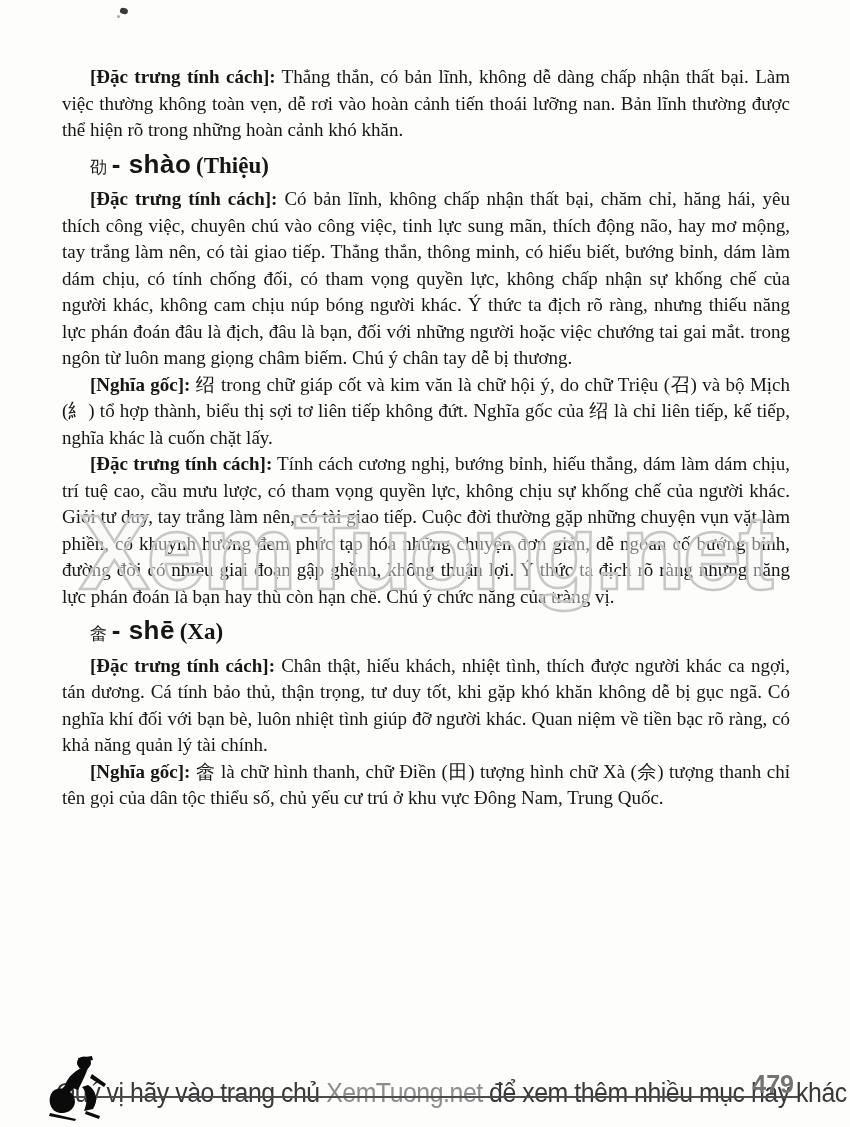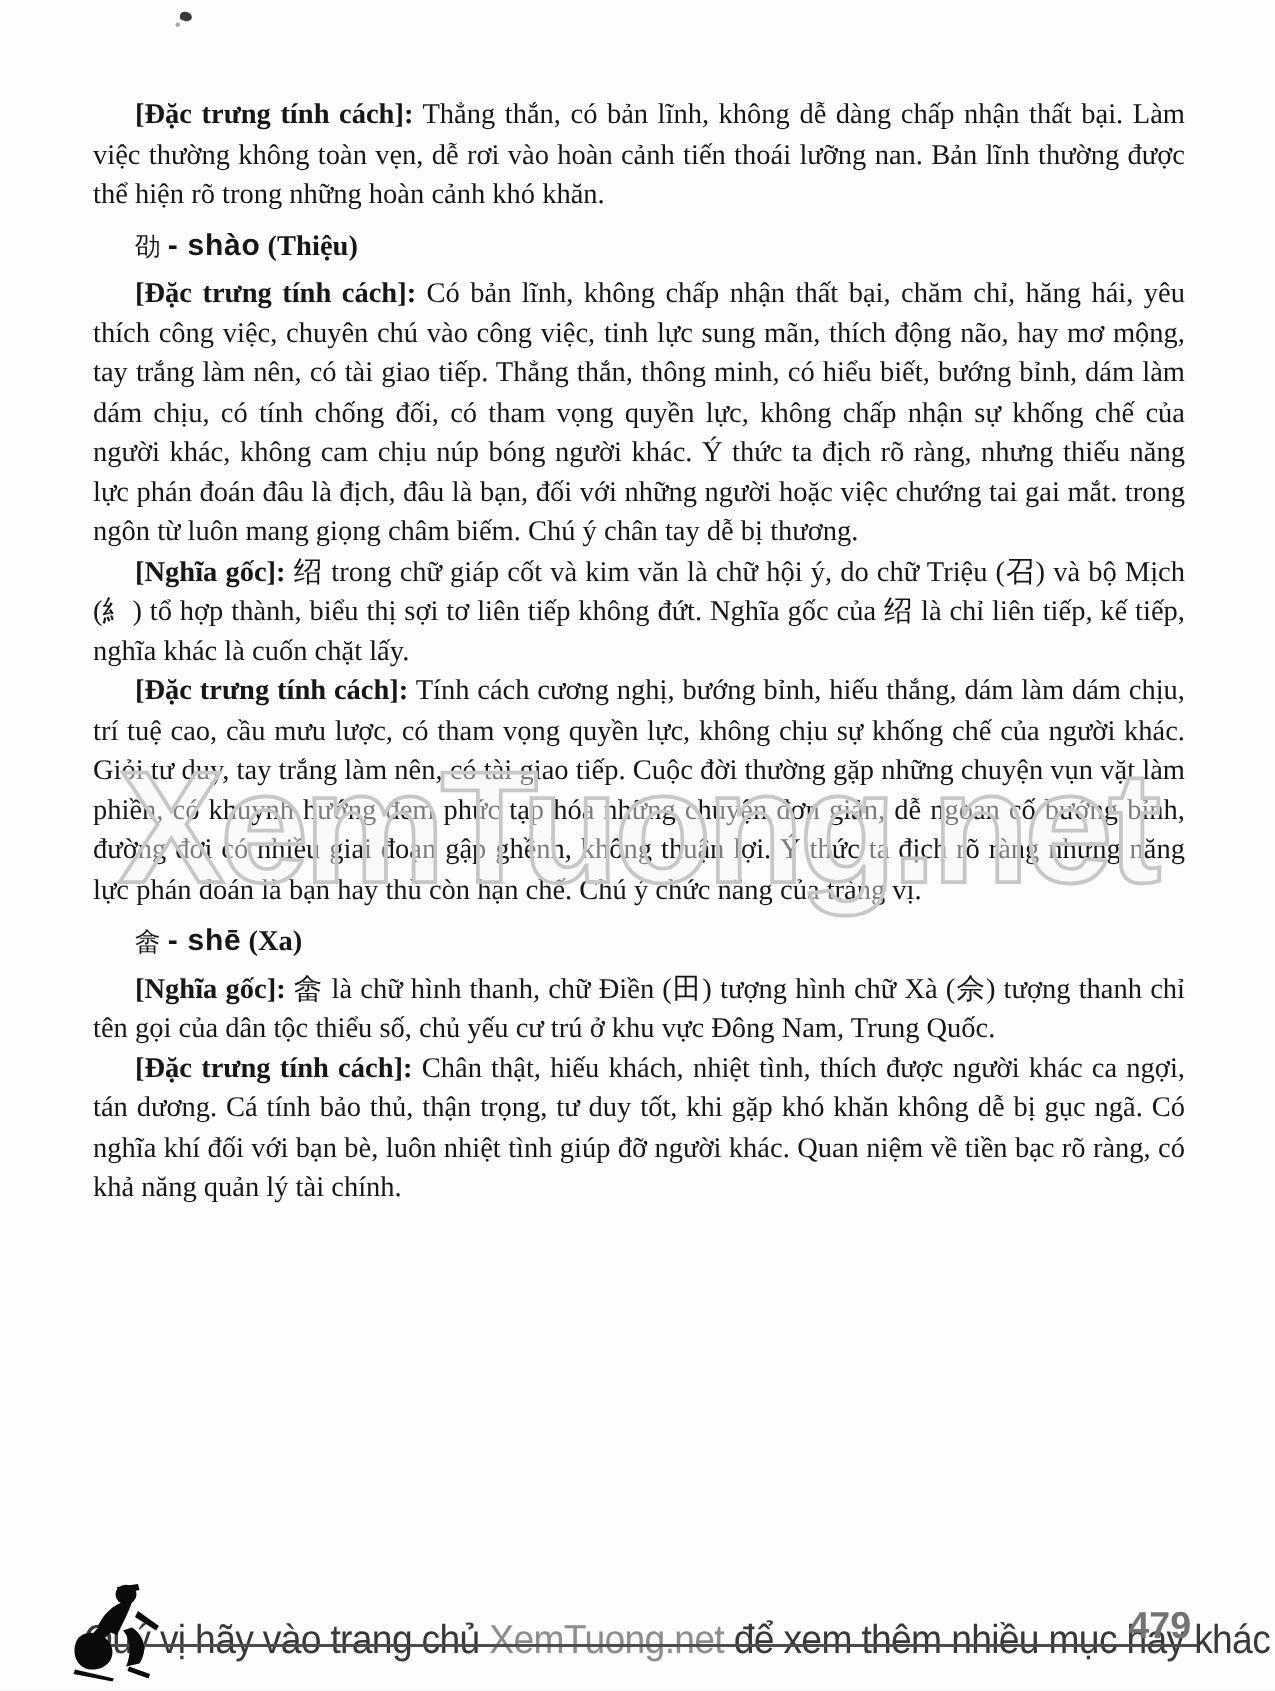--- a/index.html
+++ b/index.html
@@ -25,25 +25,25 @@
     margin:7px 0 5px 28px;
     font-weight:bold;
     white-space:nowrap;
   }
   .entry-heading .hanzi{
     font-weight:normal;
     font-size:17px;
   }
   .entry-heading .pinyin{
     font-family:"Liberation Sans","DejaVu Sans",sans-serif;
-    font-size:20px;
+    font-size:26px;
     letter-spacing:0.5px;
   }
   .entry-heading .viet{
-    font-size:19px;
+    font-size:23px;
   }
   .watermark{
     position:absolute;
     top:492px;left:50%;
     transform:translateX(-50%);
     white-space:nowrap;
     font-family:"Liberation Sans","DejaVu Sans",sans-serif;
     font-weight:bold;
     font-size:106px;
     letter-spacing:-3px;
@@ -129,23 +129,23 @@
     <p class="para"><span class="lead">[Nghĩa gốc]:</span><span> 绍 trong chữ giáp cốt và kim văn là chữ hội ý, do chữ Triệu (召) và bộ Mịch (糹) tổ hợp thành, biểu thị sợi tơ liên tiếp không đứt. Nghĩa gốc của 绍 là chỉ liên tiếp, kế tiếp, nghĩa khác là cuốn chặt lấy.</span></p>
 
     <p class="para"><span class="lead">[Đặc trưng tính cách]:</span><span> Tính cách cương nghị, bướng bỉnh, hiếu thắng, dám làm dám chịu, trí tuệ cao, cầu mưu lược, có tham vọng quyền lực, không chịu sự khống chế của người khác. Giỏi tư duy, tay trắng làm nên, có tài giao tiếp. Cuộc đời thường gặp những chuyện vụn vặt làm phiền, có khuynh hướng đem phức tạp hóa những chuyện đơn giản, dễ ngoan cố bướng bỉnh, đường đời có nhiều giai đoạn gập ghềnh, không thuận lợi. Ý thức ta địch rõ ràng nhưng năng lực phán đoán là bạn hay thù còn hạn chế. Chú ý chức năng của tràng vị.</span></p>
 
     <div class="entry-heading">
       <span class="hanzi">畲</span>
       <span class="pinyin">- shē</span>
       <span class="viet">(Xa)</span>
     </div>
 
+    <p class="para"><span class="lead">[Đặc trưng tính cách]:</span><span> Chân thật, hiếu khách, nhiệt tình, thích được người khác ca ngợi, tán dương. Cá tính bảo thủ, thận trọng, tư duy tốt, khi gặp khó khăn không dễ bị gục ngã. Có nghĩa khí đối với bạn bè, luôn nhiệt tình giúp đỡ người khác. Quan niệm về tiền bạc rõ ràng, có khả năng quản lý tài chính.</span></p>
+
     <p class="para"><span class="lead">[Nghĩa gốc]:</span><span> 畲 là chữ hình thanh, chữ Điền (田) tượng hình chữ Xà (佘) tượng thanh chỉ tên gọi của dân tộc thiểu số, chủ yếu cư trú ở khu vực Đông Nam, Trung Quốc.</span></p>
-
-    <p class="para"><span class="lead">[Đặc trưng tính cách]:</span><span> Chân thật, hiếu khách, nhiệt tình, thích được người khác ca ngợi, tán dương. Cá tính bảo thủ, thận trọng, tư duy tốt, khi gặp khó khăn không dễ bị gục ngã. Có nghĩa khí đối với bạn bè, luôn nhiệt tình giúp đỡ người khác. Quan niệm về tiền bạc rõ ràng, có khả năng quản lý tài chính.</span></p>
 
   </div>
 
   <div class="watermark">XemTuong.net</div>
 
   <svg class="ink-figure" viewBox="0 0 80 68" xmlns="http://www.w3.org/2000/svg">
     <g fill="#0b0b0b">
       <ellipse cx="42" cy="9" rx="7" ry="6.5"></ellipse>
       <path d="M36,4 L50,2 L51,6 L37,9 Z"></path>
       <path d="M42,13 C33,16 26,23 23,31 L36,36 C40,28 44,20 46,14 Z"></path>

